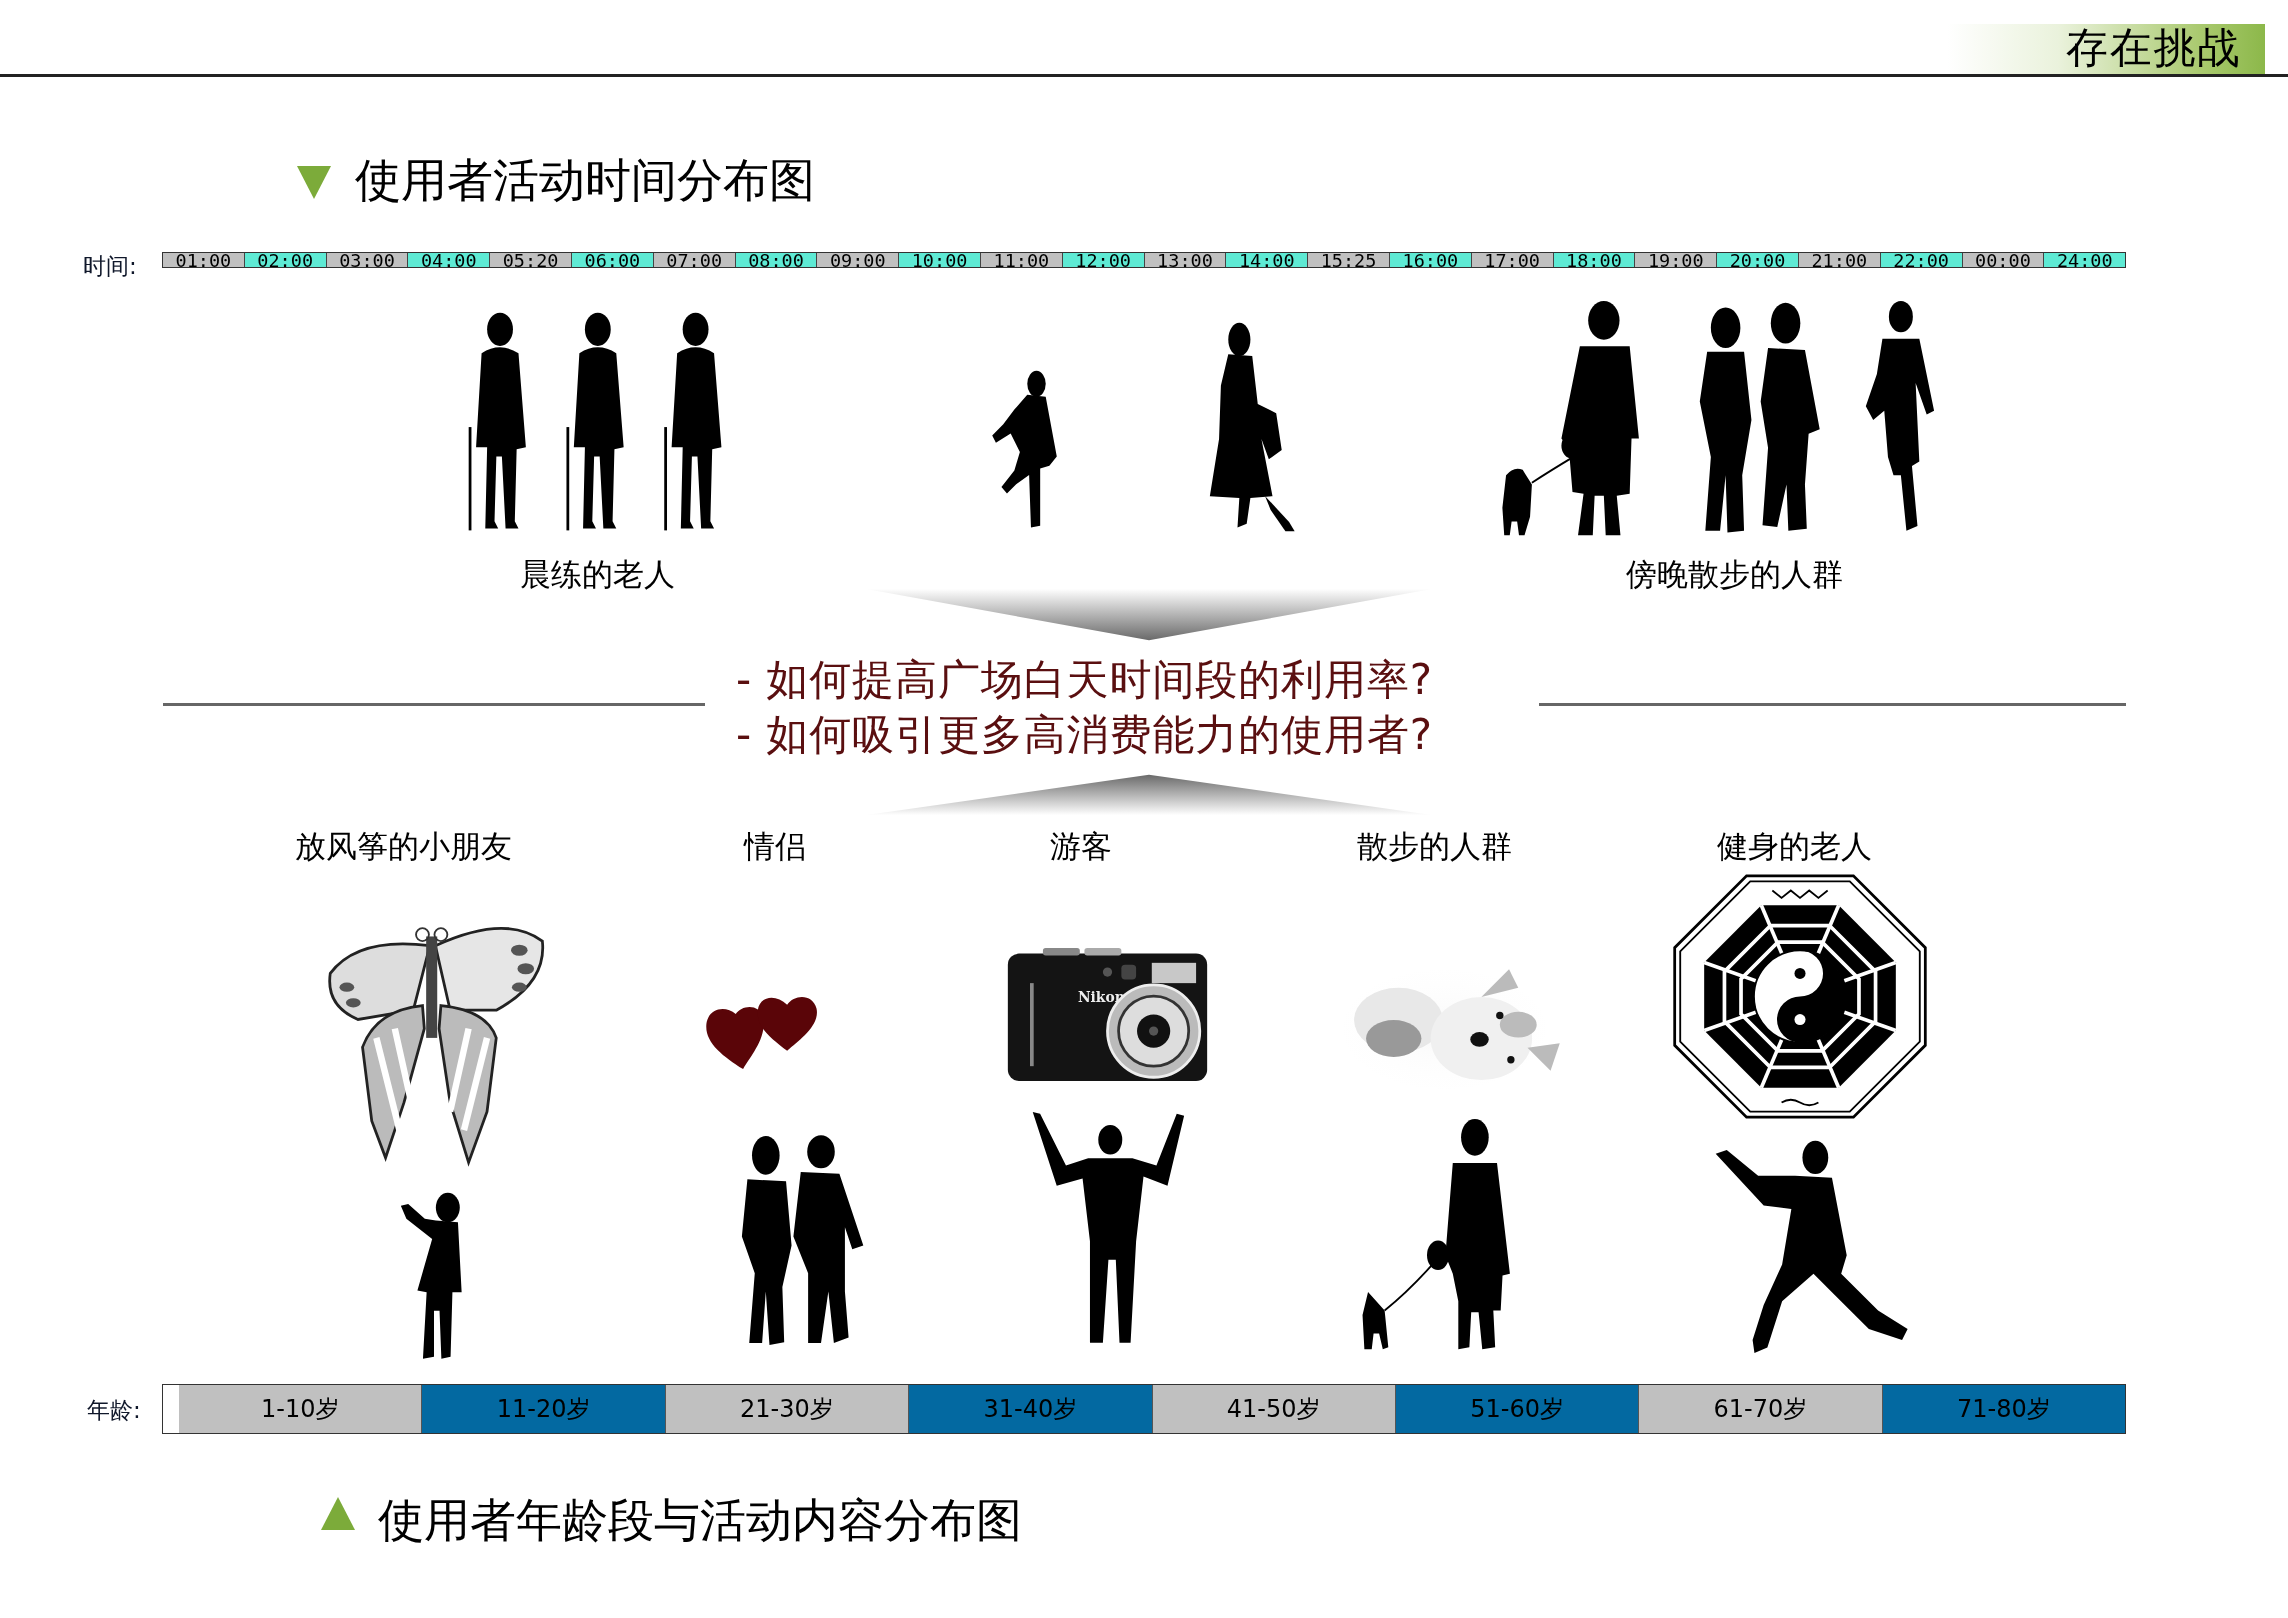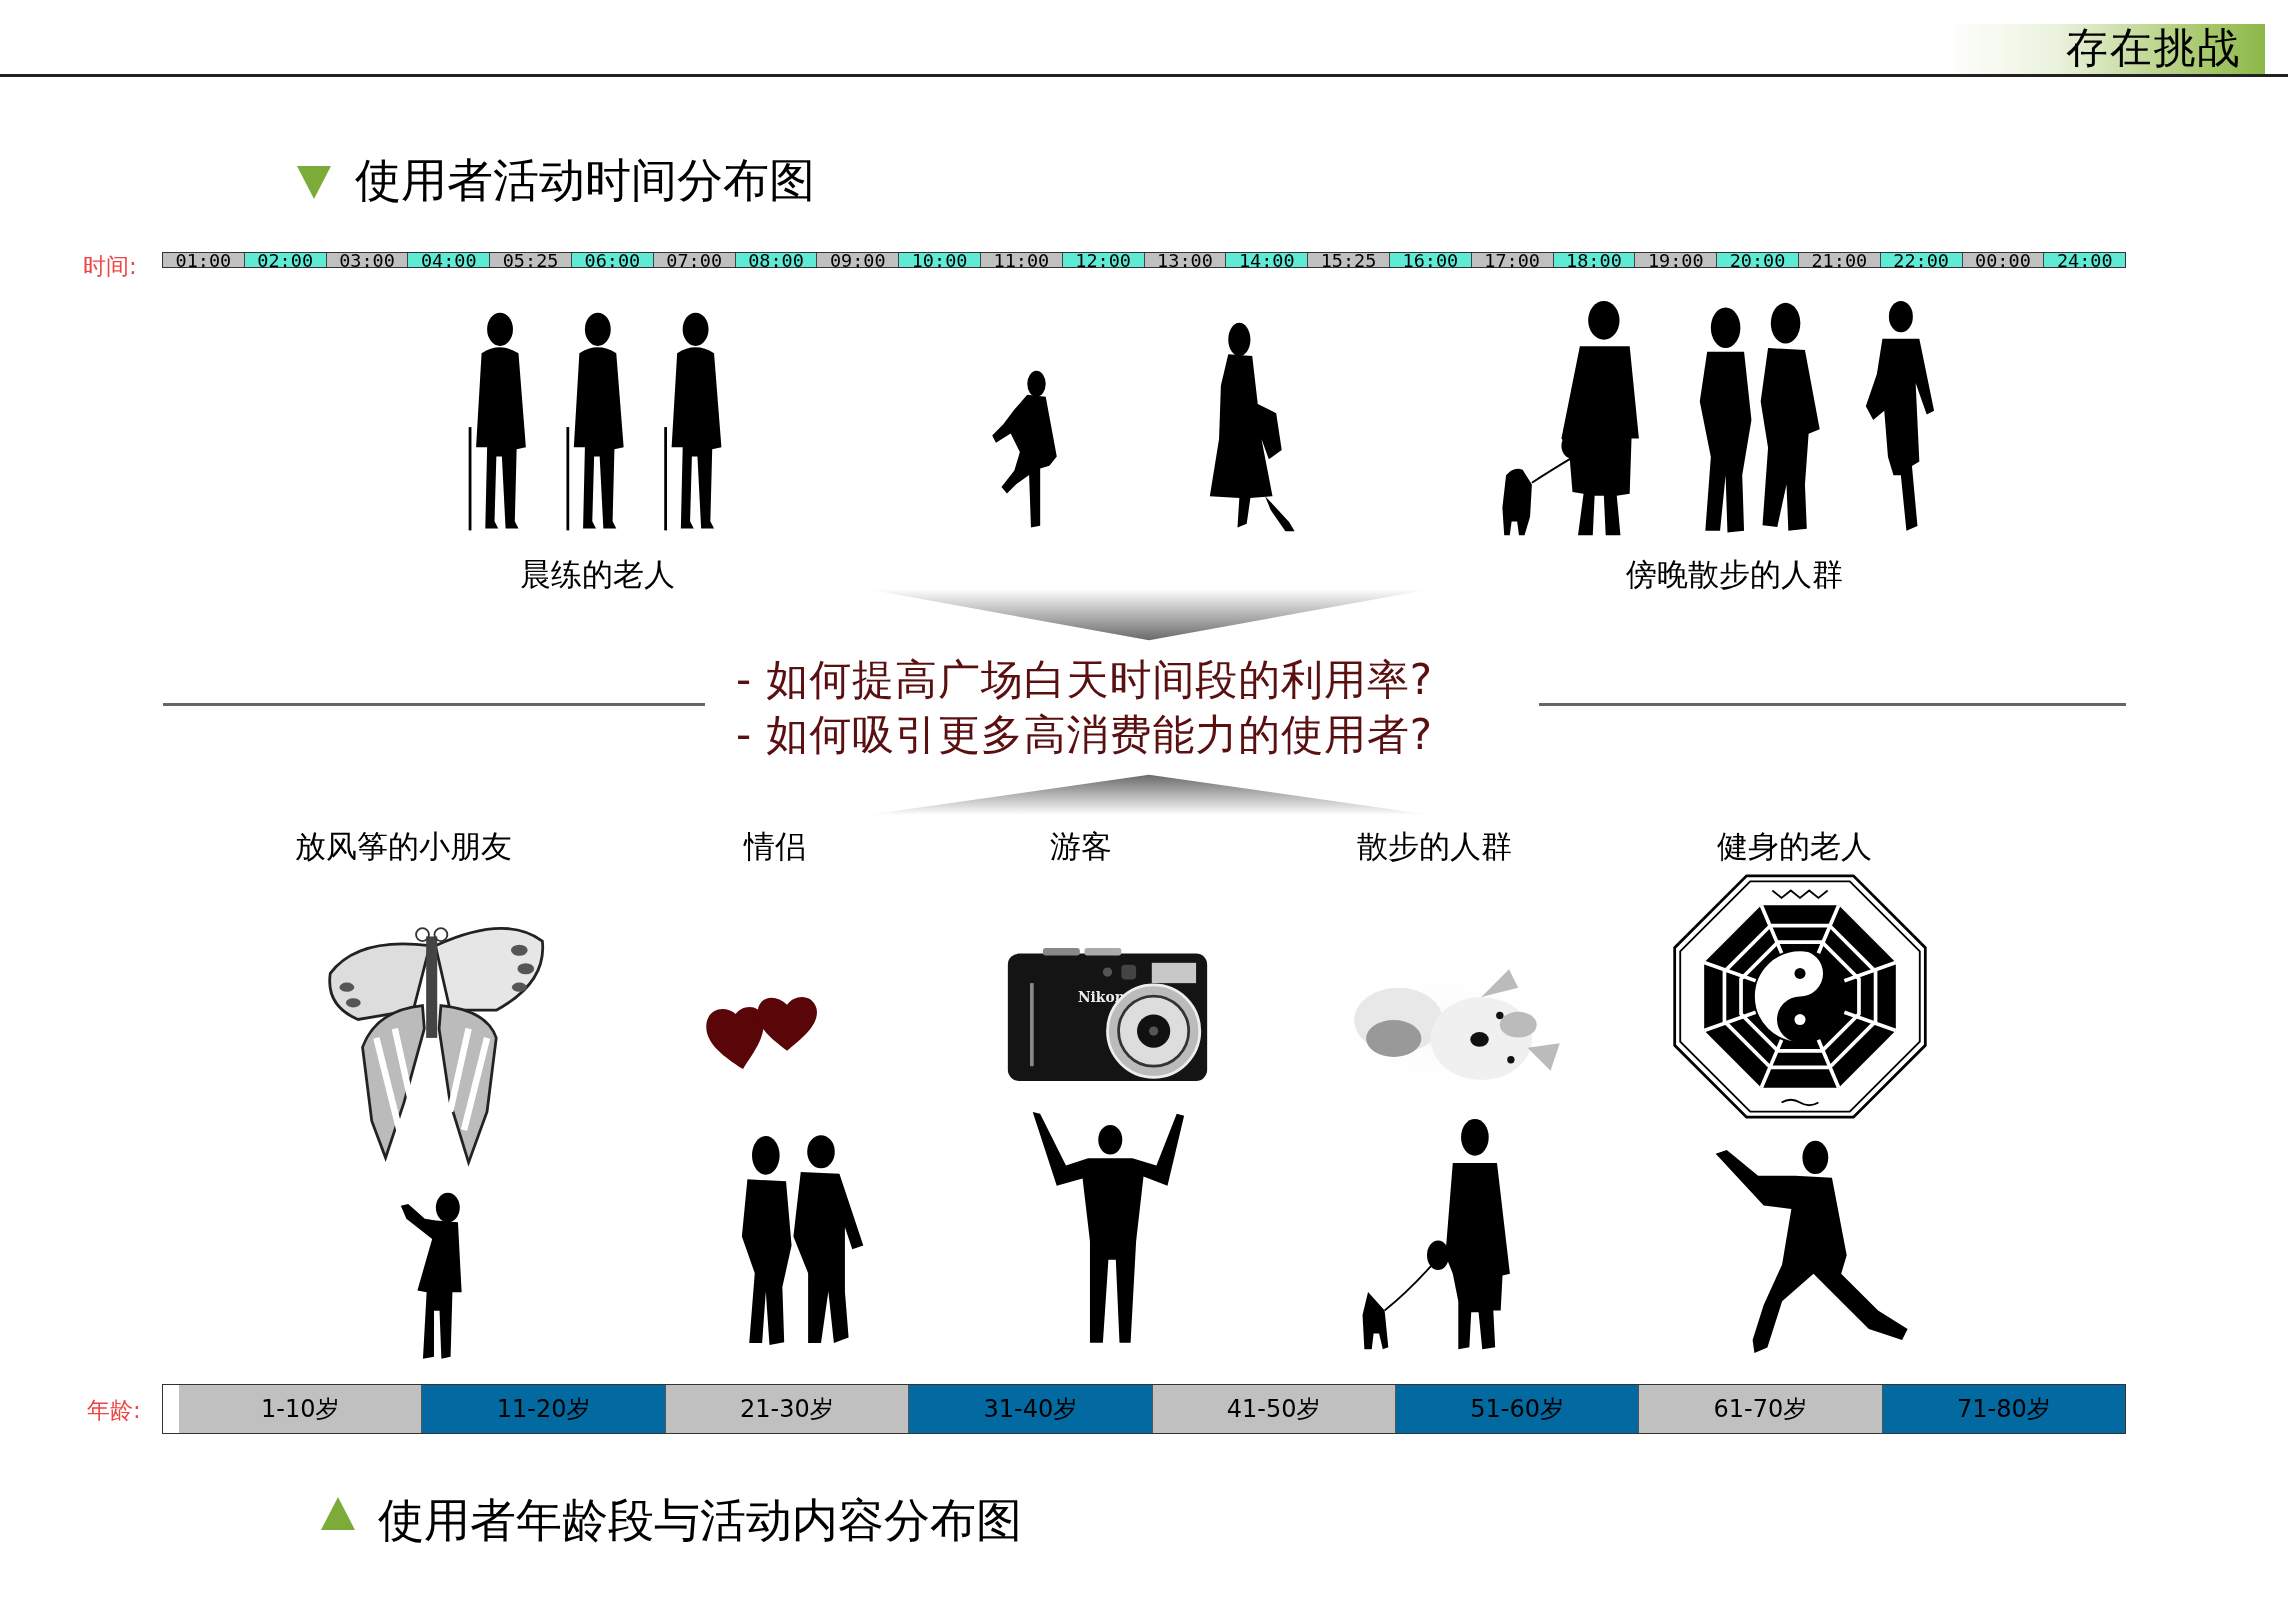--- a/index.html
+++ b/index.html
@@ -7,21 +7,21 @@
   .abs{position:absolute;}
   
   .top-rule{left:0;top:74px;width:2289px;height:2.8px;background:#222;}
   .title-band{left:1947px;top:24px;width:318px;height:51px;background:linear-gradient(90deg,#ffffff 0%,#eaf2dc 35%,#a9c96e 80%,#8cb84a 100%);}
   .title-text{left:2066px;top:20px;font-size:42px;letter-spacing:1.8px;font-family:"DejaVu Sans",sans-serif;}
   
   .sec-head{font-family:"DejaVu Serif","Liberation Serif",serif;font-size:46px;}
   .tri-down{width:0;height:0;border-left:17.5px solid transparent;border-right:17.5px solid transparent;border-top:33px solid #7cab3a;}
   .tri-up{width:0;height:0;border-left:17.5px solid transparent;border-right:17.5px solid transparent;border-bottom:33px solid #7cab3a;}
   
-  .row-label{font-size:23px;color:#ef4444;}
+  .row-label{font-size:23px;color:#0f172a;}
   .timebar{left:162px;top:252px;width:1964px;height:16px;border:1.8px solid #333;display:flex;box-sizing:border-box;}
   .tcell{flex:1;border-right:0.9px solid #444;display:flex;align-items:center;justify-content:center;font-family:"DejaVu Sans Mono","Liberation Mono",monospace;font-size:18.5px;}
   .tcell:last-child{border-right:none;}
   .tcell.dark{background:#c0c0c0;}
   .tcell.light{background:#5eead4;}
   
   .agebar{left:162px;top:1384px;width:1964px;height:50px;border:1.8px solid #333;display:flex;box-sizing:border-box;padding-left:16px;}
   .acell{flex:1;border-right:0.9px solid #555;display:flex;align-items:center;justify-content:center;font-size:24px;}
   .acell:last-child{border-right:none;}
   .acell.dark{background:#c0c0c0;}
@@ -42,21 +42,21 @@
 
 <div class="abs tri-down" style="left:297px;top:166px;"></div>
 <div class="abs sec-head" style="left:355px;top:150px;">使用者活动时间分布图</div>
 
 <div class="abs row-label" style="left:83px;top:251px;">时间:</div>
 <div class="abs timebar" id="timebar">
     <div class="tcell dark">01:00</div>
     <div class="tcell light">02:00</div>
     <div class="tcell dark">03:00</div>
     <div class="tcell light">04:00</div>
-    <div class="tcell dark">05:25</div>
+    <div class="tcell dark">05:20</div>
     <div class="tcell light">06:00</div>
     <div class="tcell dark">07:00</div>
     <div class="tcell light">08:00</div>
     <div class="tcell dark">09:00</div>
     <div class="tcell light">10:00</div>
     <div class="tcell dark">11:00</div>
     <div class="tcell light">12:00</div>
     <div class="tcell dark">13:00</div>
     <div class="tcell light">14:00</div>
     <div class="tcell dark">15:25</div>

